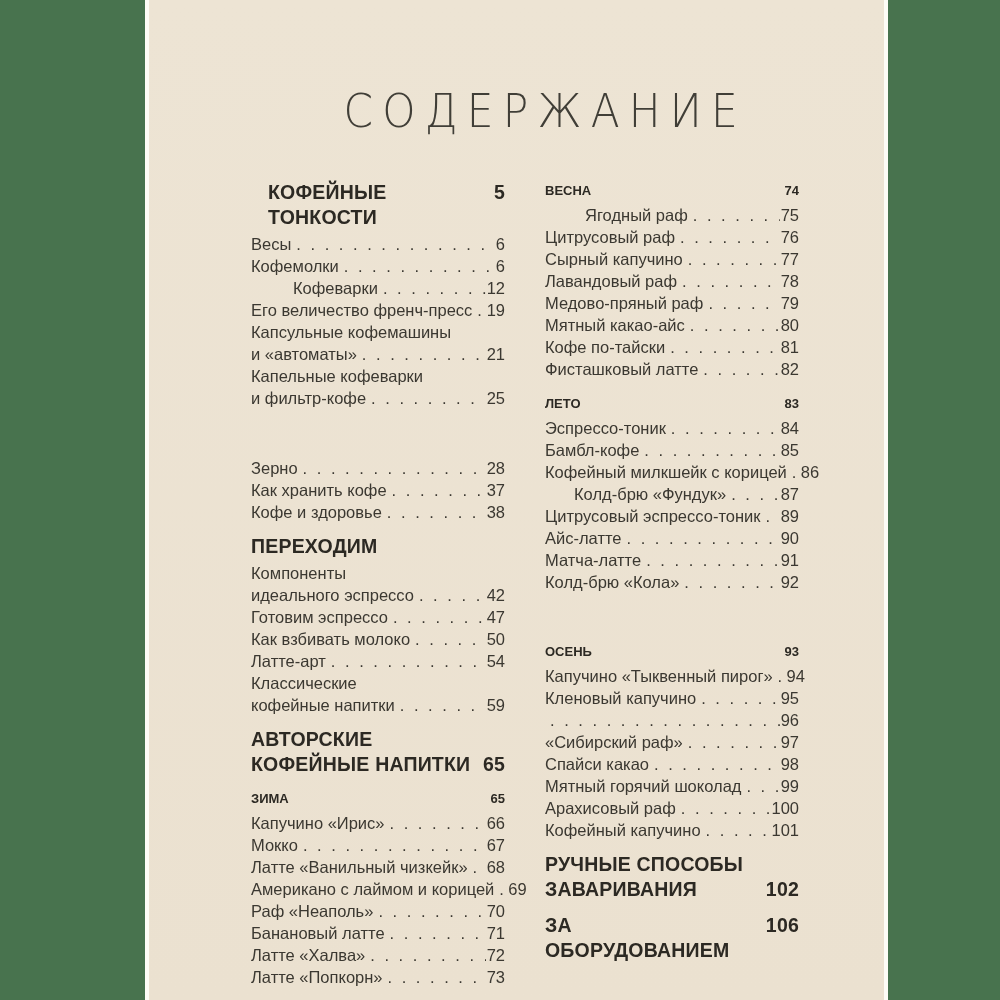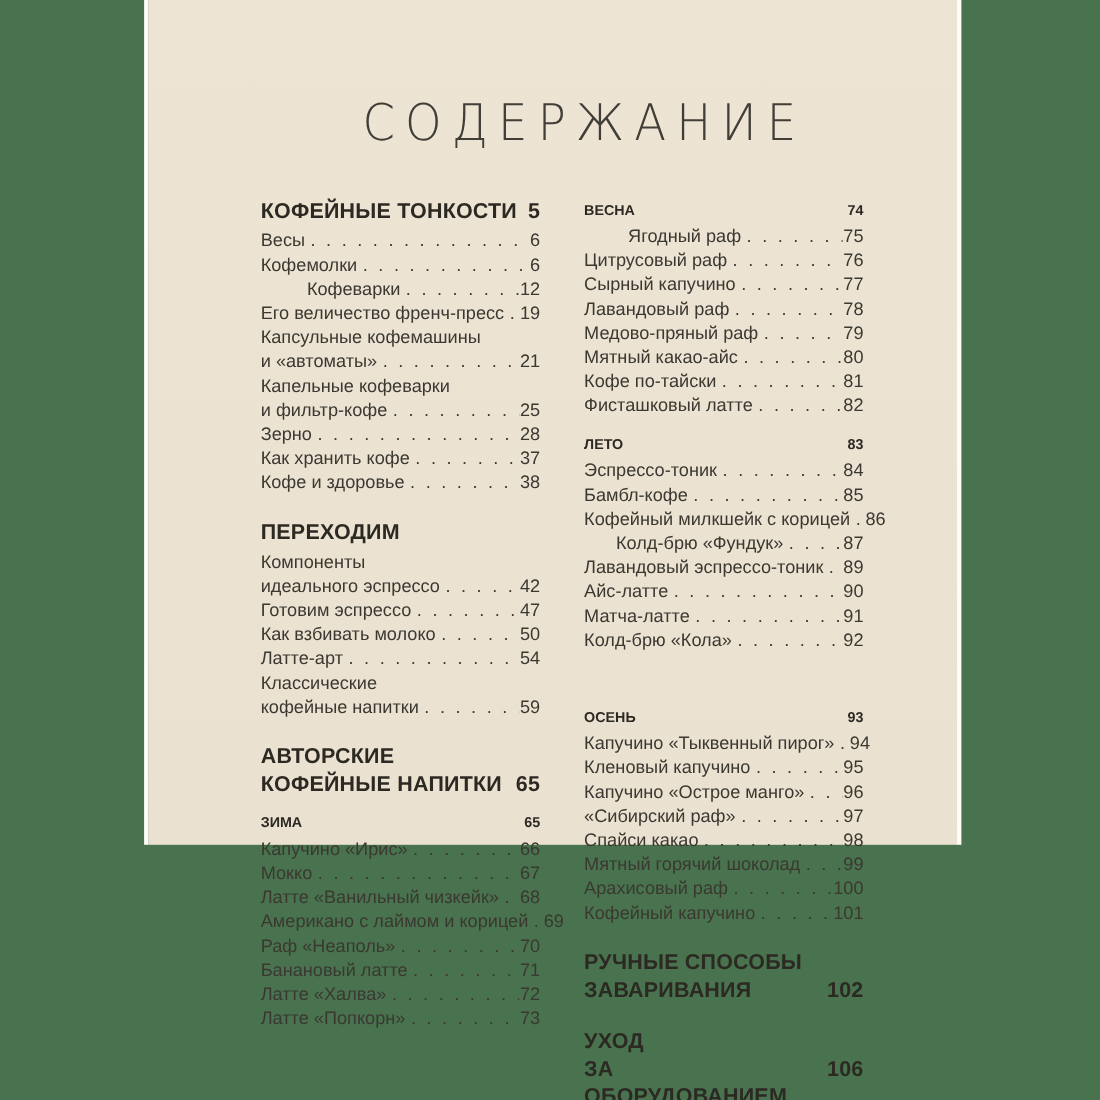--- a/index.html
+++ b/index.html
@@ -4,21 +4,21 @@
 <style>
   * { margin: 0; padding: 0; box-sizing: border-box; }
   html, body { width: 1000px; height: 1000px; overflow: hidden; }
   body { font-family: "Liberation Sans", "DejaVu Sans", sans-serif; }
 
   .backdrop {
     position: absolute; left: 0; top: 0; width: 1000px; height: 1000px;
   }
 
   .paper {
-    position: absolute; left: 131px; top: 0; width: 743px; height: 768px;
+    position: absolute; left: 145px; top: 0; width: 743px; height: 1000px;
     border-left: 4px solid #fdfcf6;
     border-right: 4px solid #fdfcf6;
   }
 
   .content {
     position: absolute; left: 102px; top: 0; width: 548px;
   }
 
   .toc-title {
     margin-top: 84px;
@@ -29,21 +29,21 @@
     font-size: 46px;
     letter-spacing: 10px;
     transform: scaleX(0.92) translateX(22px);
     transform-origin: center;
     white-space: nowrap;
   }
 
   .columns { display: flex; gap: 40px; }
   .column { width: 254px; flex: 0 0 254px; }
 
-  .block.section { margin-top: 22px; }
+  .block.section { margin-top: 11px; }
   .block.subsection { margin-top: 13px; }
   .block:first-child { margin-top: 0; }
   .block.section + .block.subsection { margin-top: 11px; }
 
   .sec-head { font-weight: bold; font-size: 19.5px; line-height: 25px; letter-spacing: 0.2px; margin-bottom: 3px; }
   .sub-head { font-weight: bold; font-size: 13px; line-height: 22px; margin-bottom: 2px; }
   .hrow { display: flex; justify-content: space-between; align-items: baseline; }
   .hpage { padding-left: 8px; }
 
   .item { font-size: 16.5px; line-height: 22px; }
@@ -62,21 +62,21 @@
 <body>
 
 <div class="backdrop" style="background: rgb(72, 115, 78);"></div>
 
 <div class="paper" style="background: linear-gradient(rgb(237, 228, 212), rgb(235, 225, 208)); border-left-color: rgb(253, 252, 246); border-right-color: rgb(253, 252, 246);">
   <div class="content">
     <h1 class="toc-title" style="color: rgb(64, 62, 55);">СОДЕРЖАНИЕ</h1>
     <div class="columns" id="columns">
         <div class="column">
           <div class="block section">
-            <div class="sec-head" style="color: rgb(44, 41, 35);">
+            <div class="sec-head" style="color: rgb(44, 41, 35); margin-left: 17px;">
               <div class="hrow">
                 <span class="hlabel">КОФЕЙНЫЕ ТОНКОСТИ</span>
                 <span class="hpage">5</span>
               </div>
             </div>
             <div class="item" style="color: rgb(59, 56, 49);">
               <div class="item-last">
                 <span class="item-label">Весы</span>
                 <span class="leader">. . . . . . . . . . . . . . . . . . . . . . . . . . . . . . . . . . . . . . . . </span>
                 <span class="page-num">6</span>
@@ -112,21 +112,21 @@
               </div>
             </div>
             <div class="item" style="color: rgb(59, 56, 49);">
               <div class="item-line">Капельные кофеварки</div>
               <div class="item-last">
                 <span class="item-label">и фильтр-кофе</span>
                 <span class="leader">. . . . . . . . . . . . . . . . . . . . . . . . . . . . . . . . . . . . . . . . </span>
                 <span class="page-num">25</span>
               </div>
             </div>
-            <div class="item" style="color: rgb(59, 56, 49);">
+            <div class="item" style="color: rgb(59, 56, 49); margin-top: 48px;">
               <div class="item-last">
                 <span class="item-label">Зерно</span>
                 <span class="leader">. . . . . . . . . . . . . . . . . . . . . . . . . . . . . . . . . . . . . . . . </span>
                 <span class="page-num">28</span>
               </div>
             </div>
             <div class="item" style="color: rgb(59, 56, 49);">
               <div class="item-last">
                 <span class="item-label">Как хранить кофе</span>
                 <span class="leader">. . . . . . . . . . . . . . . . . . . . . . . . . . . . . . . . . . . . . . . . </span>
@@ -356,21 +356,21 @@
             </div>
             <div class="item" style="color: rgb(59, 56, 49); margin-left: 29px;">
               <div class="item-last">
                 <span class="item-label">Колд-брю «Фундук»</span>
                 <span class="leader">. . . . . . . . . . . . . . . . . . . . . . . . . . . . . . . . . . . . . . . . </span>
                 <span class="page-num">87</span>
               </div>
             </div>
             <div class="item" style="color: rgb(59, 56, 49);">
               <div class="item-last">
-                <span class="item-label">Лавандовый эспрессо-тоник</span>
+                <span class="item-label">Цитрусовый эспрессо-тоник</span>
                 <span class="leader">. . . . . . . . . . . . . . . . . . . . . . . . . . . . . . . . . . . . . . . . </span>
                 <span class="page-num">89</span>
               </div>
             </div>
             <div class="item" style="color: rgb(59, 56, 49);">
               <div class="item-last">
                 <span class="item-label">Айс-латте</span>
                 <span class="leader">. . . . . . . . . . . . . . . . . . . . . . . . . . . . . . . . . . . . . . . . </span>
                 <span class="page-num">90</span>
               </div>
@@ -406,21 +406,20 @@
             </div>
             <div class="item" style="color: rgb(59, 56, 49);">
               <div class="item-last">
                 <span class="item-label">Кленовый капучино</span>
                 <span class="leader">. . . . . . . . . . . . . . . . . . . . . . . . . . . . . . . . . . . . . . . . </span>
                 <span class="page-num">95</span>
               </div>
             </div>
             <div class="item" style="color: rgb(59, 56, 49);">
               <div class="item-last">
-                <span class="item-label">Капучино «Острое манго»</span>
                 <span class="leader">. . . . . . . . . . . . . . . . . . . . . . . . . . . . . . . . . . . . . . . . </span>
                 <span class="page-num">96</span>
               </div>
             </div>
             <div class="item" style="color: rgb(59, 56, 49);">
               <div class="item-last">
                 <span class="item-label">«Сибирский раф»</span>
                 <span class="leader">. . . . . . . . . . . . . . . . . . . . . . . . . . . . . . . . . . . . . . . . </span>
                 <span class="page-num">97</span>
               </div>
@@ -460,23 +459,20 @@
                 <span class="hlabel">РУЧНЫЕ СПОСОБЫ</span>
               </div>
               <div class="hrow">
                 <span class="hlabel">ЗАВАРИВАНИЯ</span>
                 <span class="hpage">102</span>
               </div>
             </div>
           </div>
           <div class="block section">
             <div class="sec-head" style="color: rgb(44, 41, 35);">
-              <div class="hrow">
-                <span class="hlabel">УХОД</span>
-              </div>
               <div class="hrow">
                 <span class="hlabel">ЗА ОБОРУДОВАНИЕМ</span>
                 <span class="hpage">106</span>
               </div>
             </div>
           </div>
         </div>
       </div>
   </div>
 </div>

